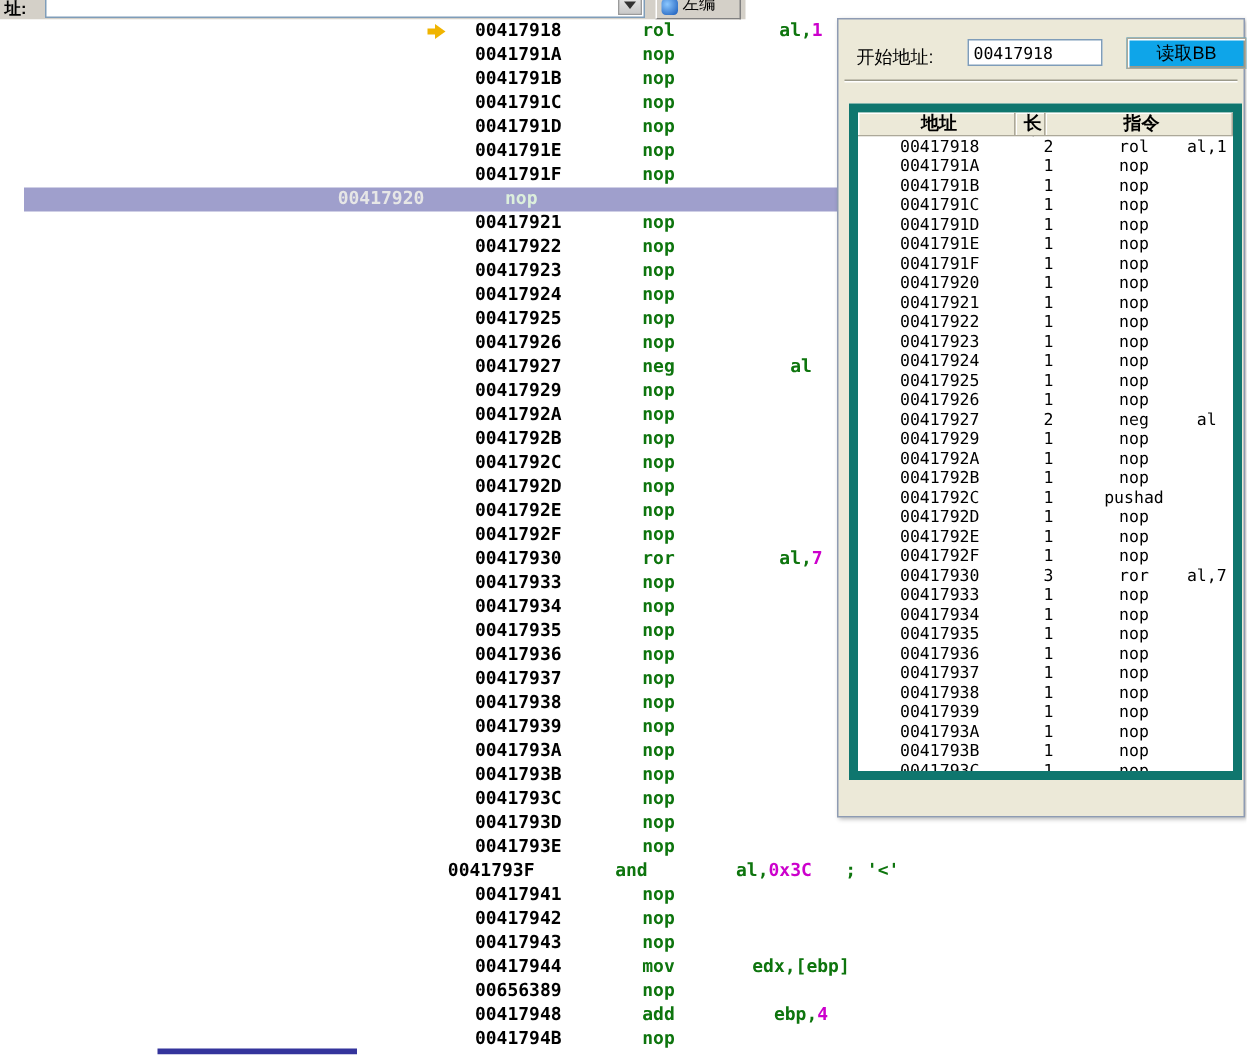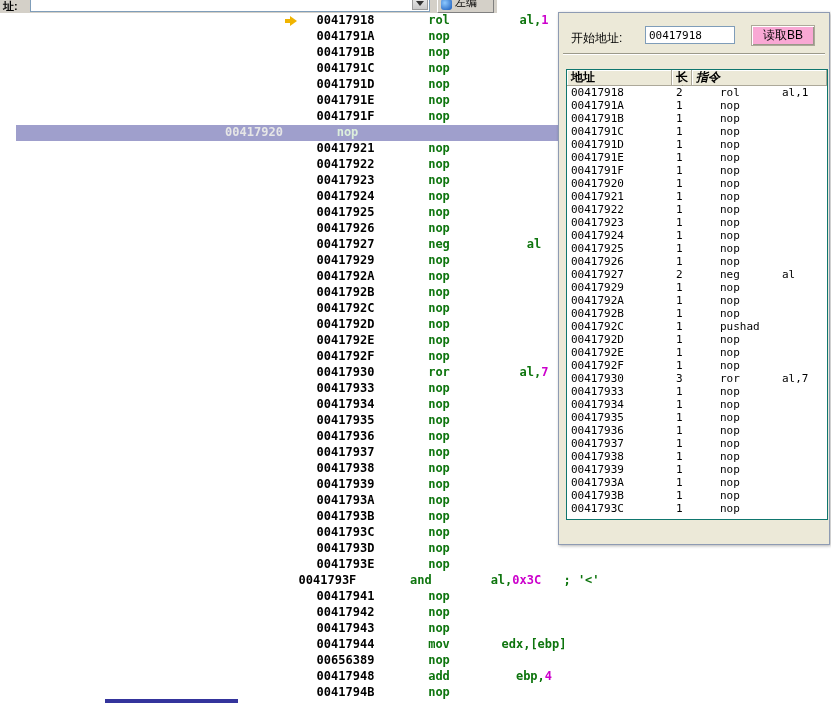--- a/index.html
+++ b/index.html
@@ -42,34 +42,34 @@
   
   .dialog{position:absolute;left:558px;top:12px;width:272px;height:533px;z-index:10;
     background:#ece9d8;border:1px solid #8e9bb3;box-sizing:border-box;box-shadow:1px 1px 3px rgba(0,0,0,.3);}
   .titlebar{height:19px;background:linear-gradient(180deg,#f0f4fb,#cfdaec 55%,#b6c6e0);
     border-bottom:1px solid #98a6c0;font:bold 11px "Liberation Sans",sans-serif;color:#3c3c3c;
     line-height:19px;padding-left:6px;cursor:default;}
   .dlg-body{position:relative;height:calc(100% - 20px);padding-left:30px;}
   .dlg-label{position:absolute;left:12px;top:17px;font:12px "Liberation Sans",sans-serif;color:#000;}
   .dlg-input{position:absolute;left:86px;top:13px;width:90px;height:18px;border:1px solid #7f9db9;
     font:11px "DejaVu Sans Mono",monospace;padding:0 3px;box-sizing:border-box;background:#fff;}
-  .dlg-button{position:absolute;left:192px;top:12px;width:64px;height:21px;
-    font:12px "Liberation Sans",sans-serif;background:#f9a8d4;border:1px solid #aca899;
+  .dlg-button{position:absolute;left:192px;top:12px;width:80px;height:21px;
+    font:12px "Liberation Sans",sans-serif;background:#0ea5e9;border:1px solid #aca899;
     box-shadow:inset 1px 1px 0 #fff, inset -1px -1px 0 #9a9889;cursor:default;}
   .separator{position:absolute;left:4px;right:4px;top:40px;height:0;
     border-top:1px solid #9c9a8a;border-bottom:1px solid #ffffff;}
 
   .grid{position:absolute;left:7px;right:1px;top:56px;bottom:4px;background:#fff;
-    border:1px solid #0f766e;box-sizing:border-box;overflow:hidden;}
+    border:6px solid #0f766e;box-sizing:border-box;overflow:hidden;text-align:center;}
   .grid-header{display:flex;height:16px;background:#ece9d8;border-bottom:1px solid #aca899;box-sizing:border-box;}
   .gh-cell{font:bold 12px "Liberation Sans",sans-serif;line-height:15px;padding-left:4px;
     border-right:1px solid #aca899;box-shadow:inset 1px 1px 0 #fff;box-sizing:border-box;color:#000;cursor:default;}
   .gh-0{width:105px;}
   .gh-1{width:20px;}
-  .gh-2{flex:1;font-style:italic;}
+  .gh-2{flex:1;}
   .grid-body{position:absolute;top:16px;left:0;right:0;bottom:0;background:#fff;overflow:hidden;}
   .g-row{display:flex;height:13px;line-height:13px;font:11px "DejaVu Sans Mono",monospace;color:#000;white-space:pre;}
   .gc-addr{width:101px;padding-left:4px;overflow:hidden;}
   .gc-len{width:36px;padding-left:4px;overflow:hidden;}
   .gc-mn{width:62px;padding-left:8px;overflow:hidden;}
   .gc-op{flex:1;overflow:hidden;}
 </style>
 </head>
 <body>
 

